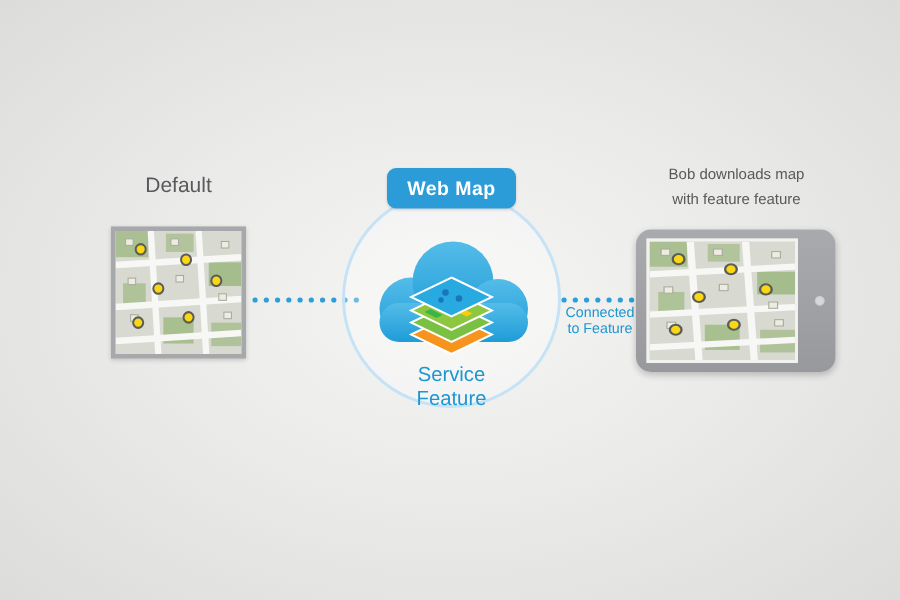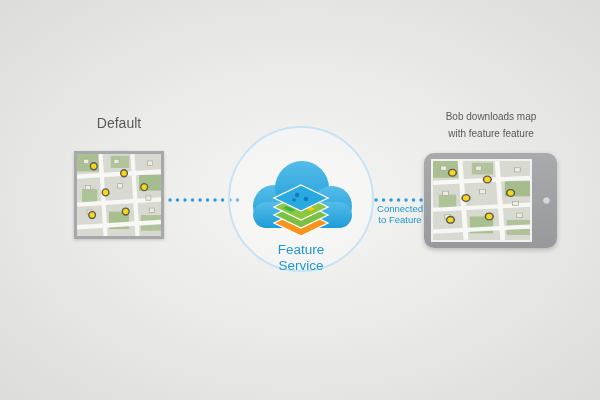--- a/index.html
+++ b/index.html
@@ -140,24 +140,27 @@
     <polygon points="30,15 57,28 30,41 3,28" fill="#8dc63f" stroke="#ffffff" stroke-width="1.3"></polygon>
     <polygon points="24,23 32,27 28,29 20,25" fill="#f15a24"></polygon>
     <polygon points="36,26 44,30 40,32 32,28" fill="#ffcb05"></polygon>
     <polygon points="16,27 24,31 20,33 12,29" fill="#39b54a"></polygon>
     <polygon points="30,6 57,19 30,32 3,19" fill="#28a9e0" stroke="#ffffff" stroke-width="1.3"></polygon>
     <circle cx="26" cy="16" r="2.2" fill="#1b75bc"></circle>
     <circle cx="35" cy="20" r="2.2" fill="#1b75bc"></circle>
     <circle cx="23" cy="21" r="1.8" fill="#1b75bc"></circle>
   </svg>
 
+  <div class="webmap-badge">
+    <span>Web Map</span>
+  </div>
 
   <div class="feature-service">
+    <div>Service</div>
     <div>Feature</div>
-    <div>Service</div>
   </div>
 
   <svg class="connector connector-right" viewBox="0 0 56 8">
     <line x1="4" y1="4" x2="52" y2="4" stroke="#2d9ed7" stroke-width="3.4" stroke-linecap="round" stroke-dasharray="0.1 7.4"></line>
   </svg>
 
   <div class="connected-label">
     <div>Connected</div>
     <div>to Feature</div>
   </div>

